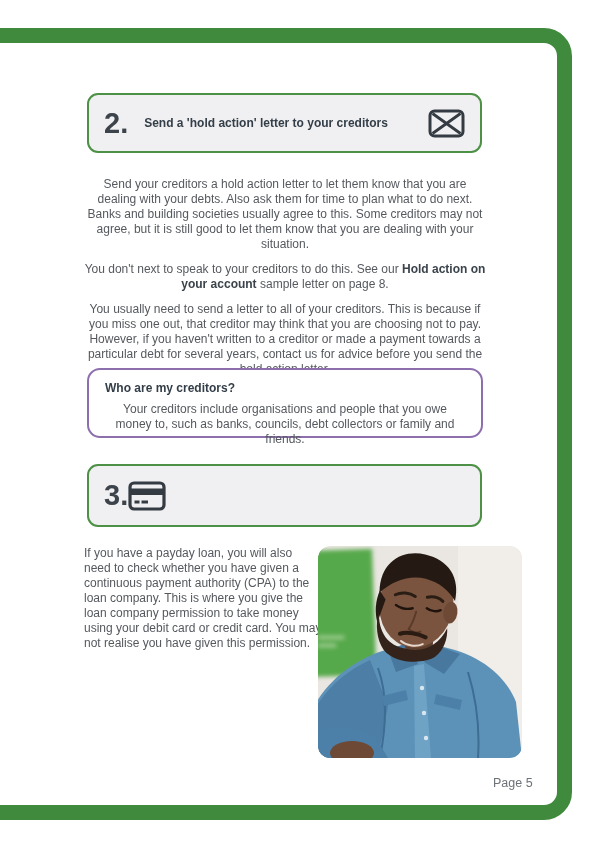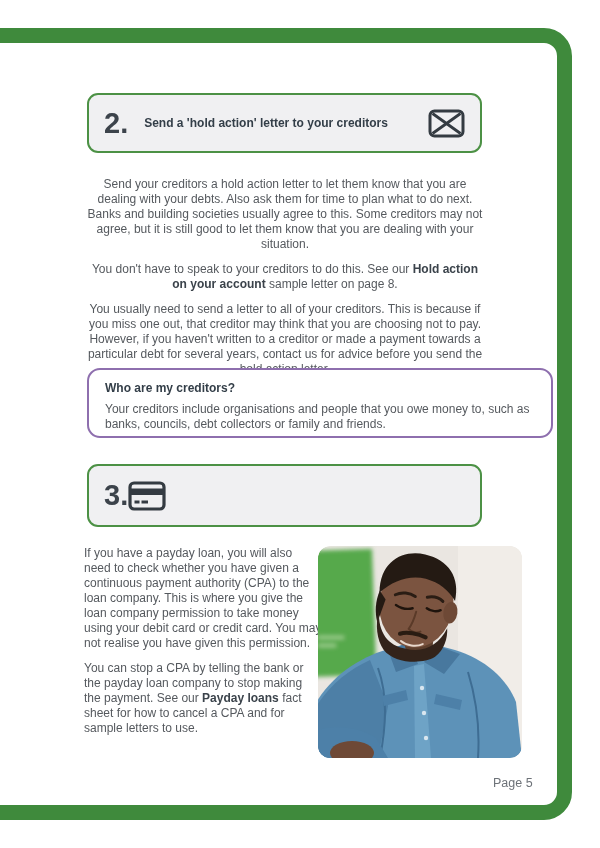--- a/index.html
+++ b/index.html
@@ -34,26 +34,26 @@
   .body-col{
     position:absolute;left:84px;width:402px;
     font-size:12px;line-height:15px;color:#55595e;
   }
   #sec2-text{top:177px;text-align:center;}
   #sec3-text{top:546px;width:238px;}
   .body-col p{margin:0 0 10px 0;}
   .body-col strong{color:#3b434b;}
   
   #callout{
-    position:absolute;left:87px;top:368px;width:466px;height:70px;box-sizing:border-box;
+    position:absolute;left:87px;top:368px;width:396px;height:70px;box-sizing:border-box;
     background:#ffffff;border:2px solid #8e6fae;border-radius:13px;
     padding:11px 16px 0 16px;
   }
   .callout-title{font-size:12px;font-weight:bold;color:#333e48;margin:0 0 7px 0;}
-  .callout-body{font-size:12px;line-height:15px;color:#55595e;margin:0;}
+  .callout-body{font-size:12px;line-height:15px;color:#55595e;margin:0;text-align:center;}
   
   #photo{
     position:absolute;left:318px;top:546px;width:204px;height:212px;
     border-radius:12px;overflow:hidden;
   }
   
   #page-number{
     position:absolute;left:493px;top:776px;font-size:12.5px;color:#6d7278;
   }
 </style>
@@ -70,21 +70,21 @@
     <span class="step-icon">
       <svg width="37" height="29" viewBox="0 0 37 29" aria-hidden="true">
         <rect x="2" y="2" width="33" height="25" rx="4.5" fill="none" stroke="#343b42" stroke-width="3"></rect>
         <path d="M4.5 4.5 L32.5 24.5 M32.5 4.5 L4.5 24.5" fill="none" stroke="#343b42" stroke-width="2.8"></path>
       </svg>
     </span>
   </div>
 
   <div class="body-col" id="sec2-text">
     <p><span>Send your creditors a hold action letter to let them know that you are dealing with your debts. Also ask them for time to plan what to do next. Banks and building societies usually agree to this. Some creditors may not agree, but it is still good to let them know that you are dealing with your situation.</span></p>
-    <p><span>You don't have to speak to your creditors to do this. See our </span><strong>Hold action on your account</strong><span> sample letter on page 8.</span></p>
+    <p><span>You don't next to speak to your creditors to do this. See our </span><strong>Hold action on your account</strong><span> sample letter on page 8.</span></p>
     <p><span>You usually need to send a letter to all of your creditors. This is because if you miss one out, that creditor may think that you are choosing not to pay. However, if you haven't written to a creditor or made a payment towards a particular debt for several years, contact us for advice before you send the hold action letter.</span></p>
   </div>
 
   <div id="callout">
     <p class="callout-title">Who are my creditors?</p>
     <p class="callout-body">Your creditors include organisations and people that you owe money to, such as banks, councils, debt collectors or family and friends.</p>
   </div>
 
   <div class="step-box" id="step3-box">
     <span class="step-number">3.</span>
@@ -93,21 +93,20 @@
         <rect x="2" y="2" width="34" height="26" rx="4" fill="none" stroke="#343b42" stroke-width="3.2"></rect>
         <rect x="2" y="7.5" width="34" height="6.5" fill="#343b42"></rect>
         <rect x="6.5" y="19.5" width="5" height="3" fill="#343b42"></rect>
         <rect x="13.5" y="19.5" width="6.5" height="3" fill="#343b42"></rect>
       </svg>
     </span>
   </div>
 
   <div class="body-col" id="sec3-text">
     <p><span>If you have a payday loan, you will also need to check whether you have given a continuous payment authority (CPA) to the loan company. This is where you give the loan company permission to take money using your debit card or credit card. You may not realise you have given this permission.</span></p>
-    <p><span>You can stop a CPA by telling the bank or the payday loan company to stop making the payment. See our </span><strong>Payday loans</strong><span> fact sheet for how to cancel a CPA and for sample letters to use.</span></p>
   </div>
 
   <div id="photo">
     <svg width="204" height="212" viewBox="0 0 204 212" aria-hidden="true">
       <defs>
         <clipPath id="pc">
             <rect x="0" y="0" width="204" height="212" rx="12"></rect>
           </clipPath>
         <filter id="blur1" x="-20%" y="-20%" width="140%" height="140%">
             <feGaussianBlur stdDeviation="2"></feGaussianBlur>

